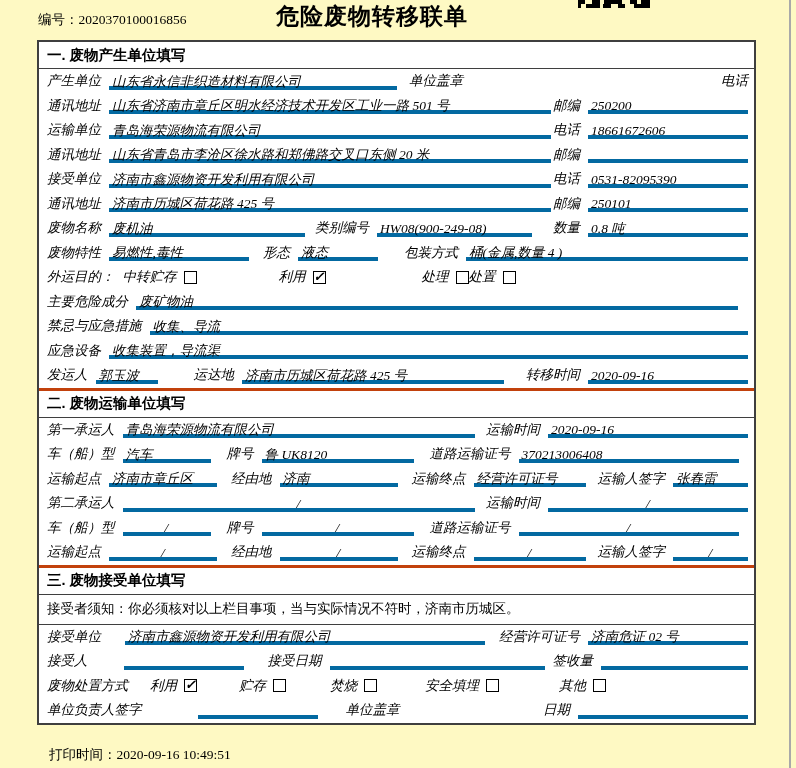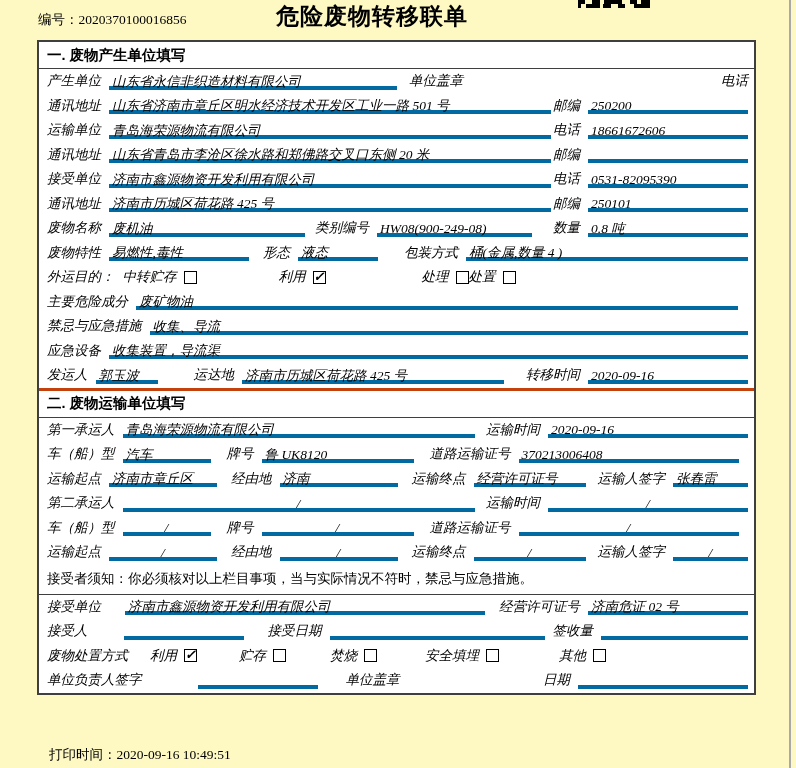--- a/index.html
+++ b/index.html
@@ -223,21 +223,22 @@
       <span class="lbl">运输起点</span>
       <span class="val w108 ctr">/</span>
       <span class="lbl" style="margin-left:14px">经由地</span>
       <span class="val w118 ctr">/</span>
       <span class="lbl" style="margin-left:14px">运输终点</span>
       <span class="val w112 ctr">/</span>
       <span class="lbl" style="margin-left:12px">运输人签字</span>
       <span class="val grow ctr">/</span>
     </div>
 
-    <div class="notice">接受者须知：你必须核对以上栏目事项，当与实际情况不符时，禁忌与应急措施。</div>
+    <div class="sec-hdr bt">三. 废物接受单位填写</div>
+    <div class="notice">接受者须知：你必须核对以上栏目事项，当与实际情况不符时，济南市历城区。</div>
 
     <div class="row">
       <span class="lbl">接受单位</span>
       <span class="val w360" style="margin-left:24px">济南市鑫源物资开发利用有限公司</span>
       <span class="lbl" style="margin-left:14px">经营许可证号</span>
       <span class="val grow">济南危证 02 号</span>
     </div>
 
     <div class="row">
       <span class="lbl">接受人</span>

